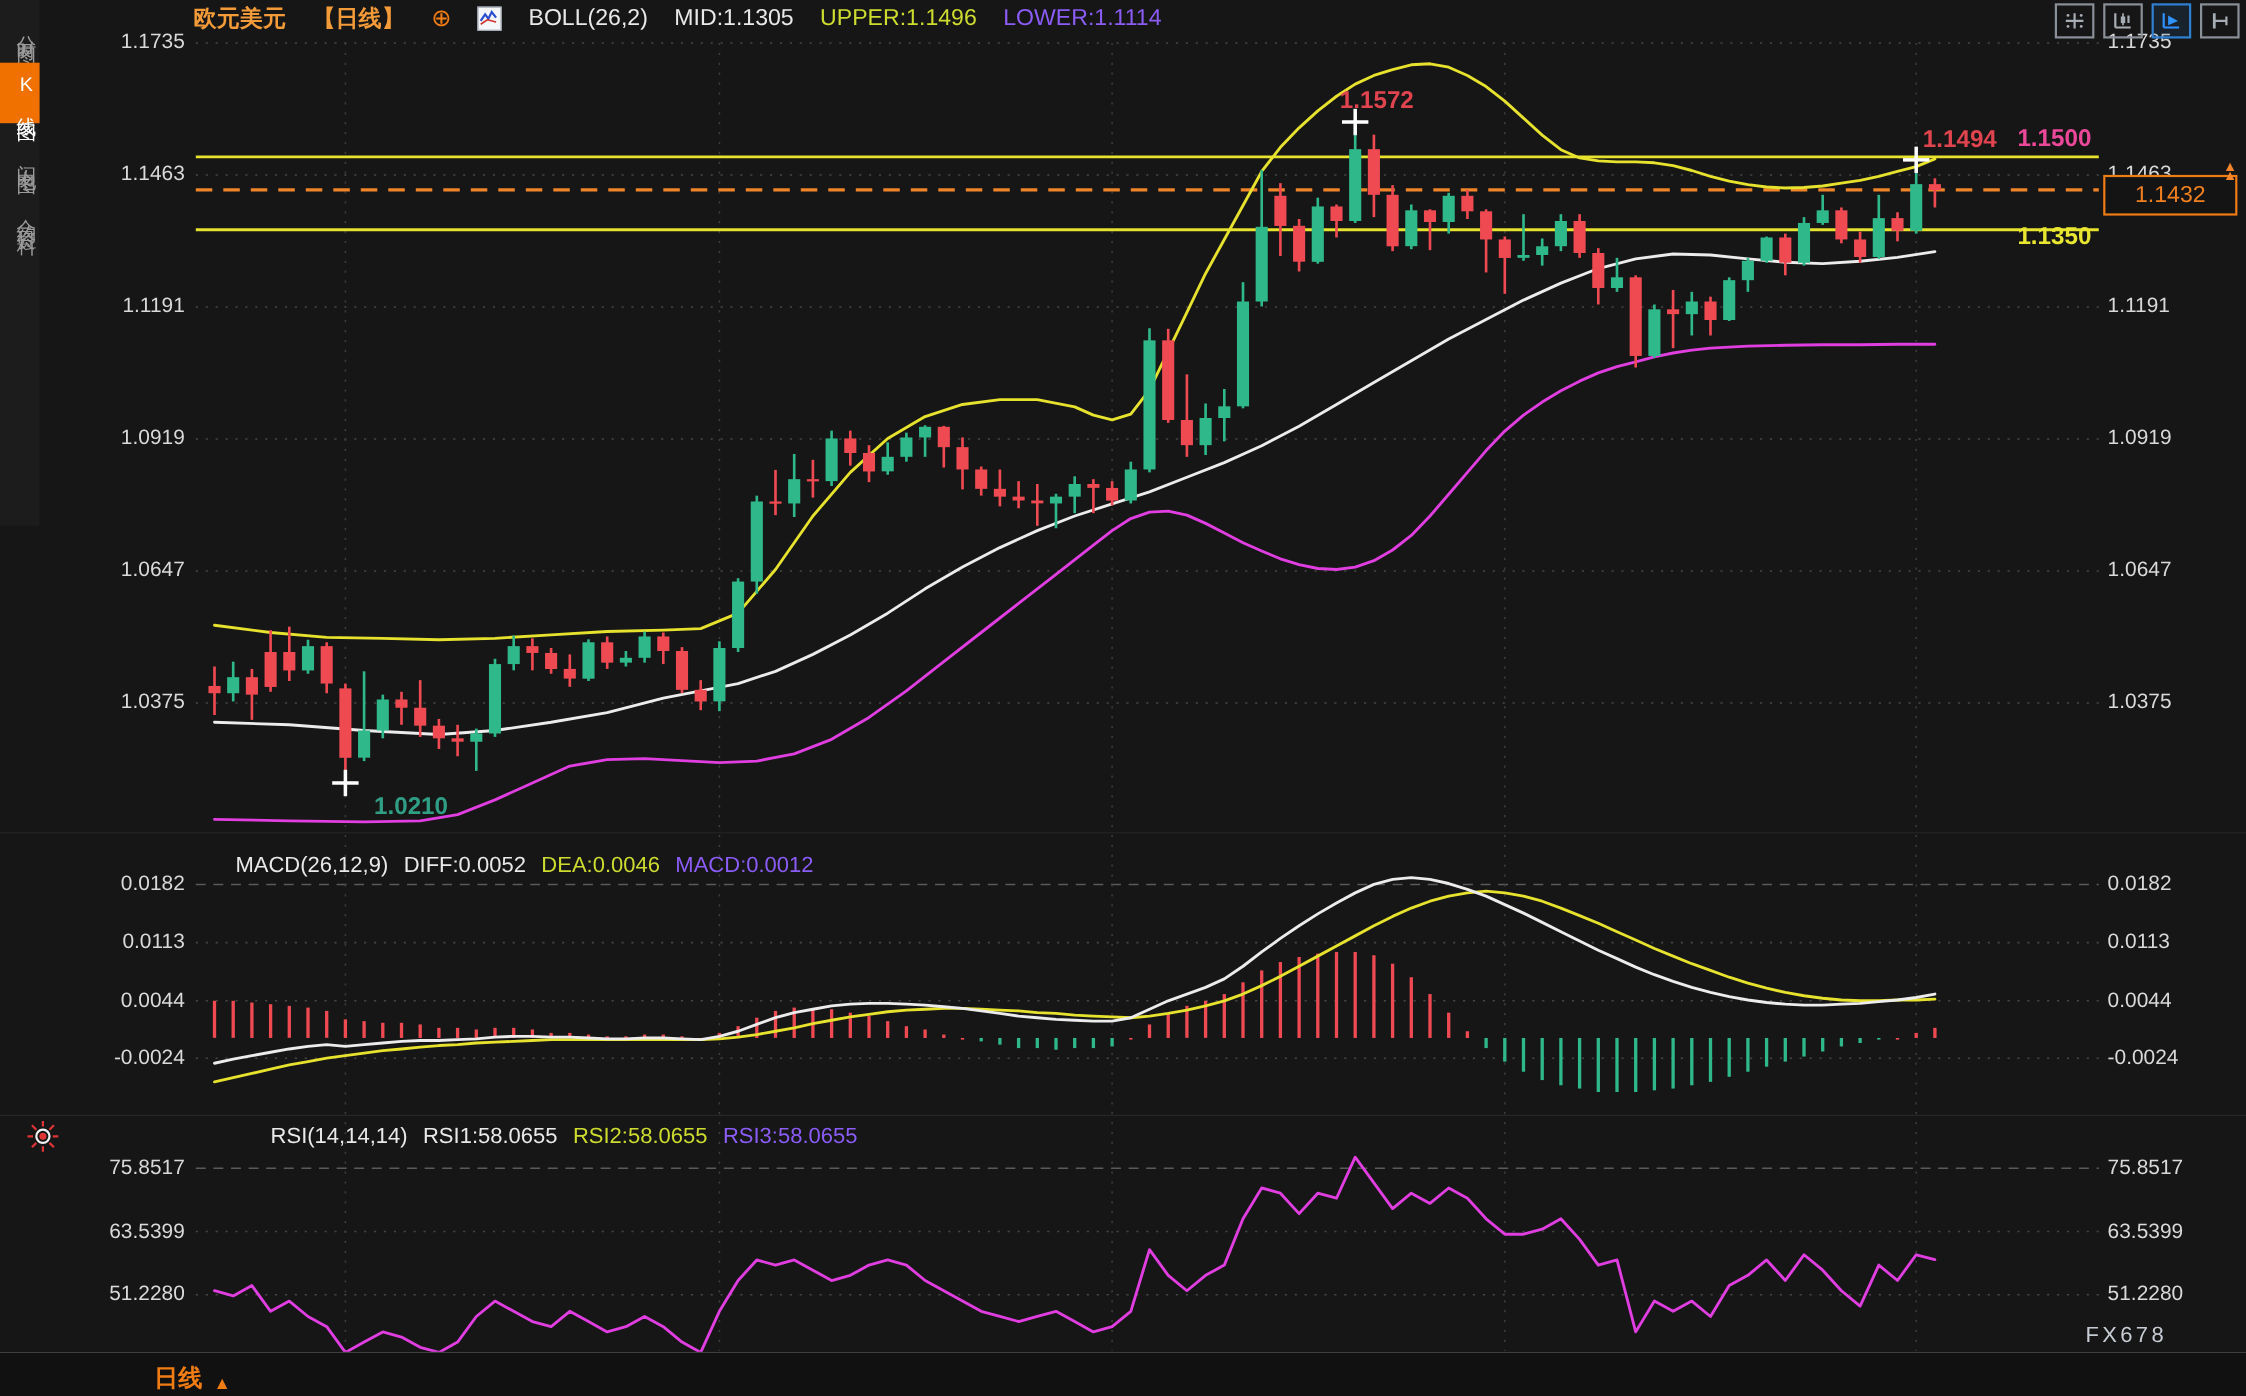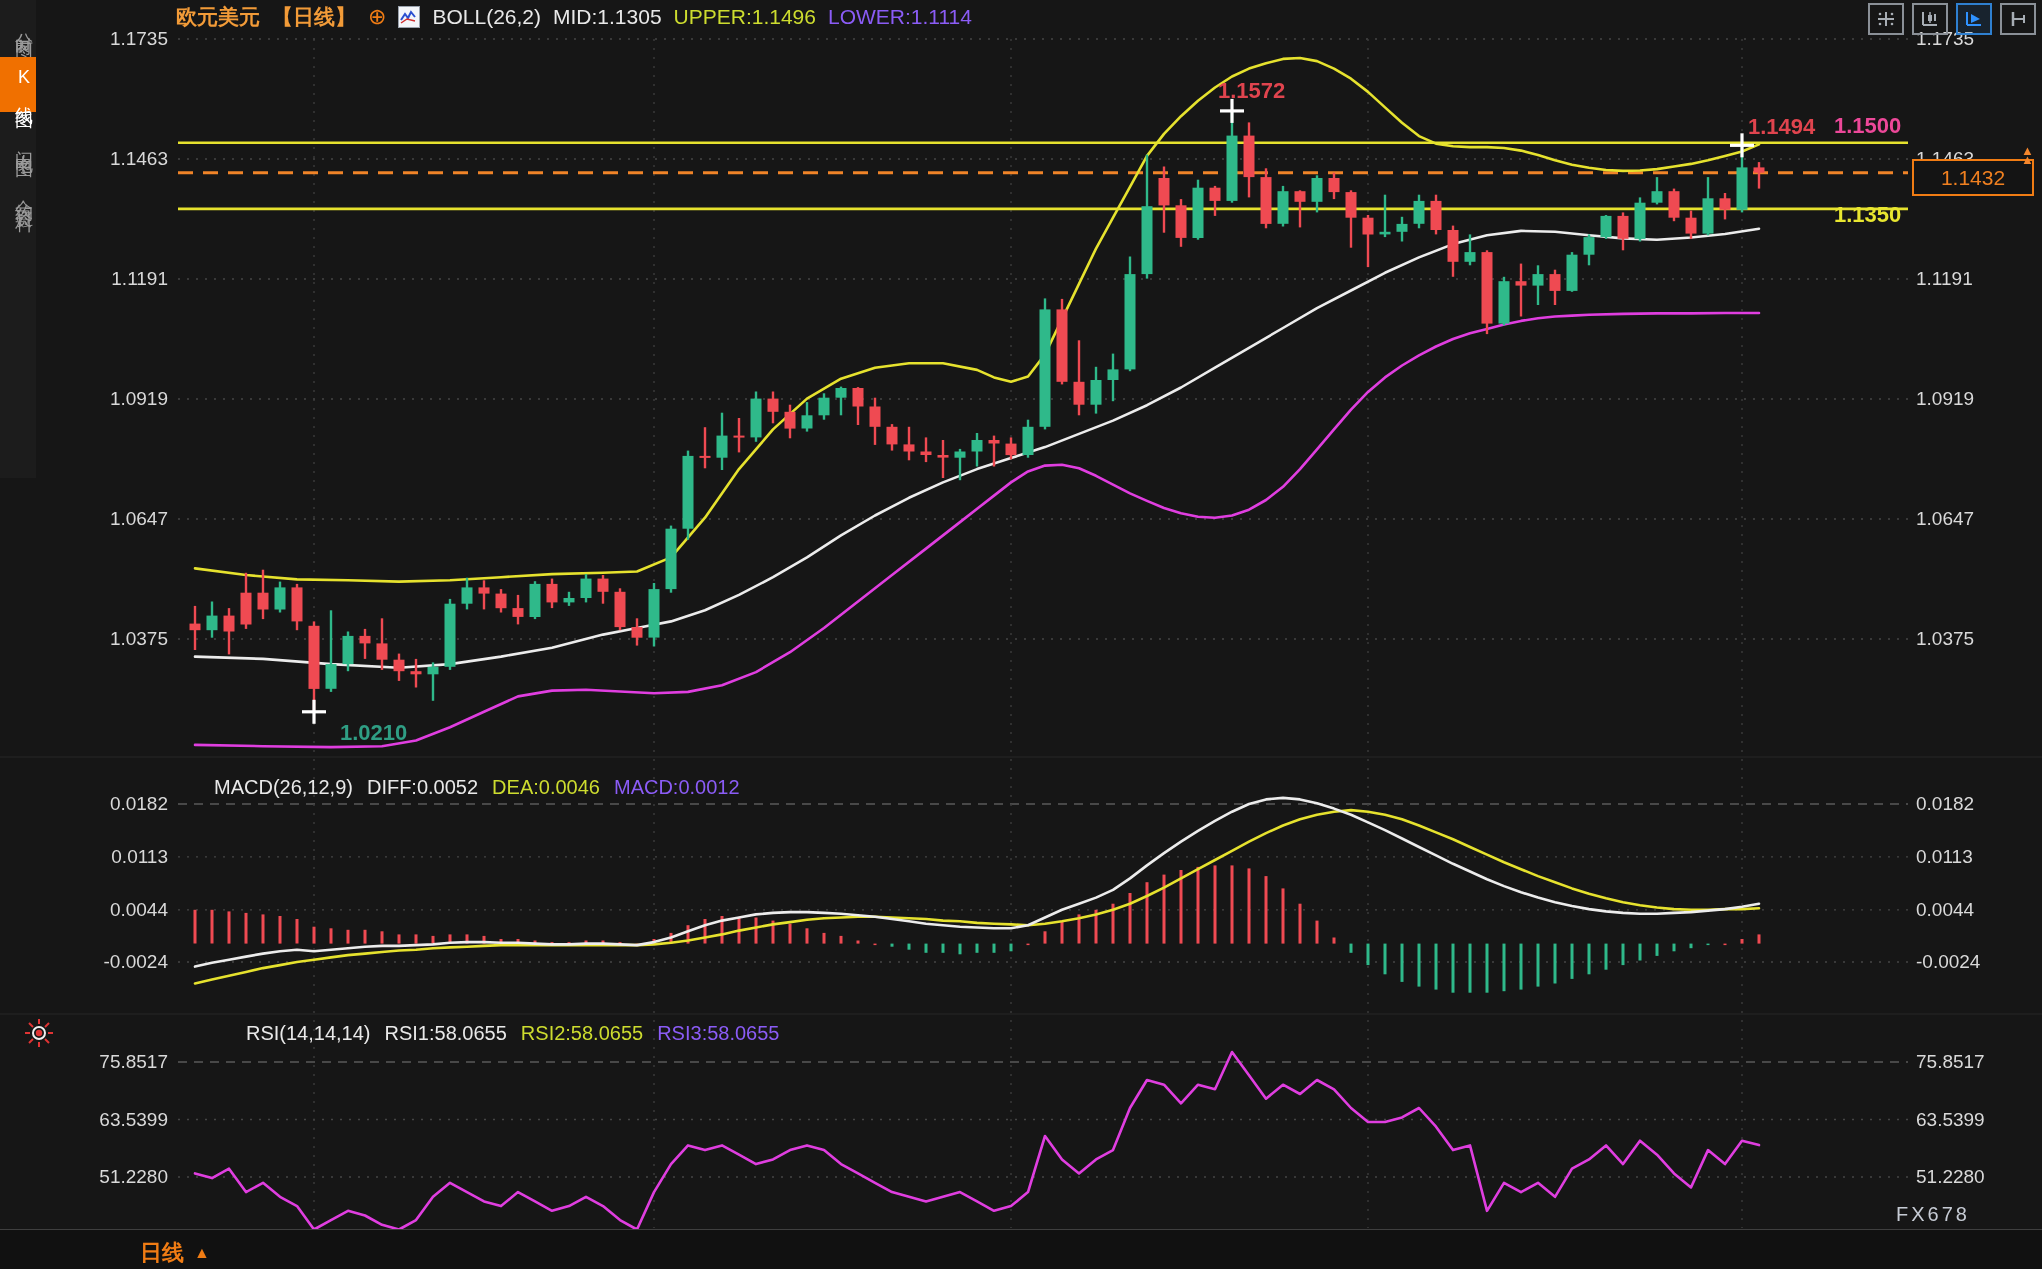--- a/index.html
+++ b/index.html
@@ -6,21 +6,21 @@
   #stage{position:relative;width:2042px;height:1269px;background:#161616;overflow:hidden;
          font-family:"Liberation Sans",sans-serif;-webkit-font-smoothing:antialiased;}
   #chart-svg{position:absolute;left:0;top:0;}
   
   #sidebar{position:absolute;left:0;top:0;width:36px;height:470px;background:#1c1c1c;display:flex;
            flex-direction:column;gap:14px;padding-top:8px;z-index:5;}
   .side-item{writing-mode:vertical-rl;text-orientation:upright;letter-spacing:5px;font-size:18px;
              color:#9b9b9b;padding:10px 0;text-align:center;width:36px;cursor:pointer;}
   .side-item.active{background:#f07000;color:#ffffff;}
   
-  #header{position:absolute;left:176px;top:2px;height:30px;display:flex;align-items:center;gap:12px;
+  #header{position:absolute;left:176px;top:2px;height:30px;display:flex;align-items:center;gap:24px;
           font-size:21px;white-space:nowrap;z-index:4;}
   .hd-orange{color:#f29b38;font-weight:bold;}
   .hd-white{color:#e9e9e9;}
   .hd-yellow{color:#cddc2f;}
   .hd-magenta{color:#8b5cf6;}
   .plus-badge{color:#f07c14;font-size:22px;line-height:20px;}
   .mini-chart-icon{width:20px;height:20px;background:#f4f6fa;border:1px solid #9aa2ad;display:inline-block;}
   
   #toolbar{position:absolute;right:6px;top:3px;display:flex;gap:8px;z-index:6;}
   .tool-btn{width:32px;height:28px;border:2px solid #8a9097;display:flex;align-items:center;
@@ -36,21 +36,21 @@
   #last-price-box{position:absolute;left:1912px;top:159px;width:118px;height:33px;border:2px solid #f07c14;
                   color:#f08020;font-size:21px;display:flex;align-items:center;justify-content:center;
                   background:#141414;z-index:5;}
   #price-marker{position:absolute;left:2021px;top:146px;color:#f5862c;font-size:13px;line-height:9px;
                 text-align:center;z-index:6;}
   #res-label{left:1834px;top:113px;color:#ec4899;}
   #sup-label{left:1834px;top:185px;color:#e8e630;margin-top:17px;}
   #bottom-band{position:absolute;left:0;top:1229px;width:2042px;height:40px;background:#111111;
                border-top:1px solid #3f3f3f;z-index:3;}
   #period-label{position:absolute;left:140px;top:1238px;font-size:22px;font-weight:bold;color:#f07c14;
-                display:flex;gap:10px;align-items:center;cursor:pointer;z-index:4;}
+                display:flex;gap:10px;align-items:flex-end;cursor:pointer;z-index:4;}
   #watermark{position:absolute;left:1896px;top:1203px;font-size:20px;color:#c6cbd4;letter-spacing:3px;z-index:4;}
   #burst-icon{position:absolute;left:24px;top:1018px;z-index:4;}
 </style>
 </head>
 <body>
 
 <div id="stage">
 
   <svg id="chart-svg" width="2042" height="1269">
       <line x1="178" y1="39" x2="1908" y2="39" stroke="#454545" stroke-width="1.4" stroke-dasharray="2 7"></line>

